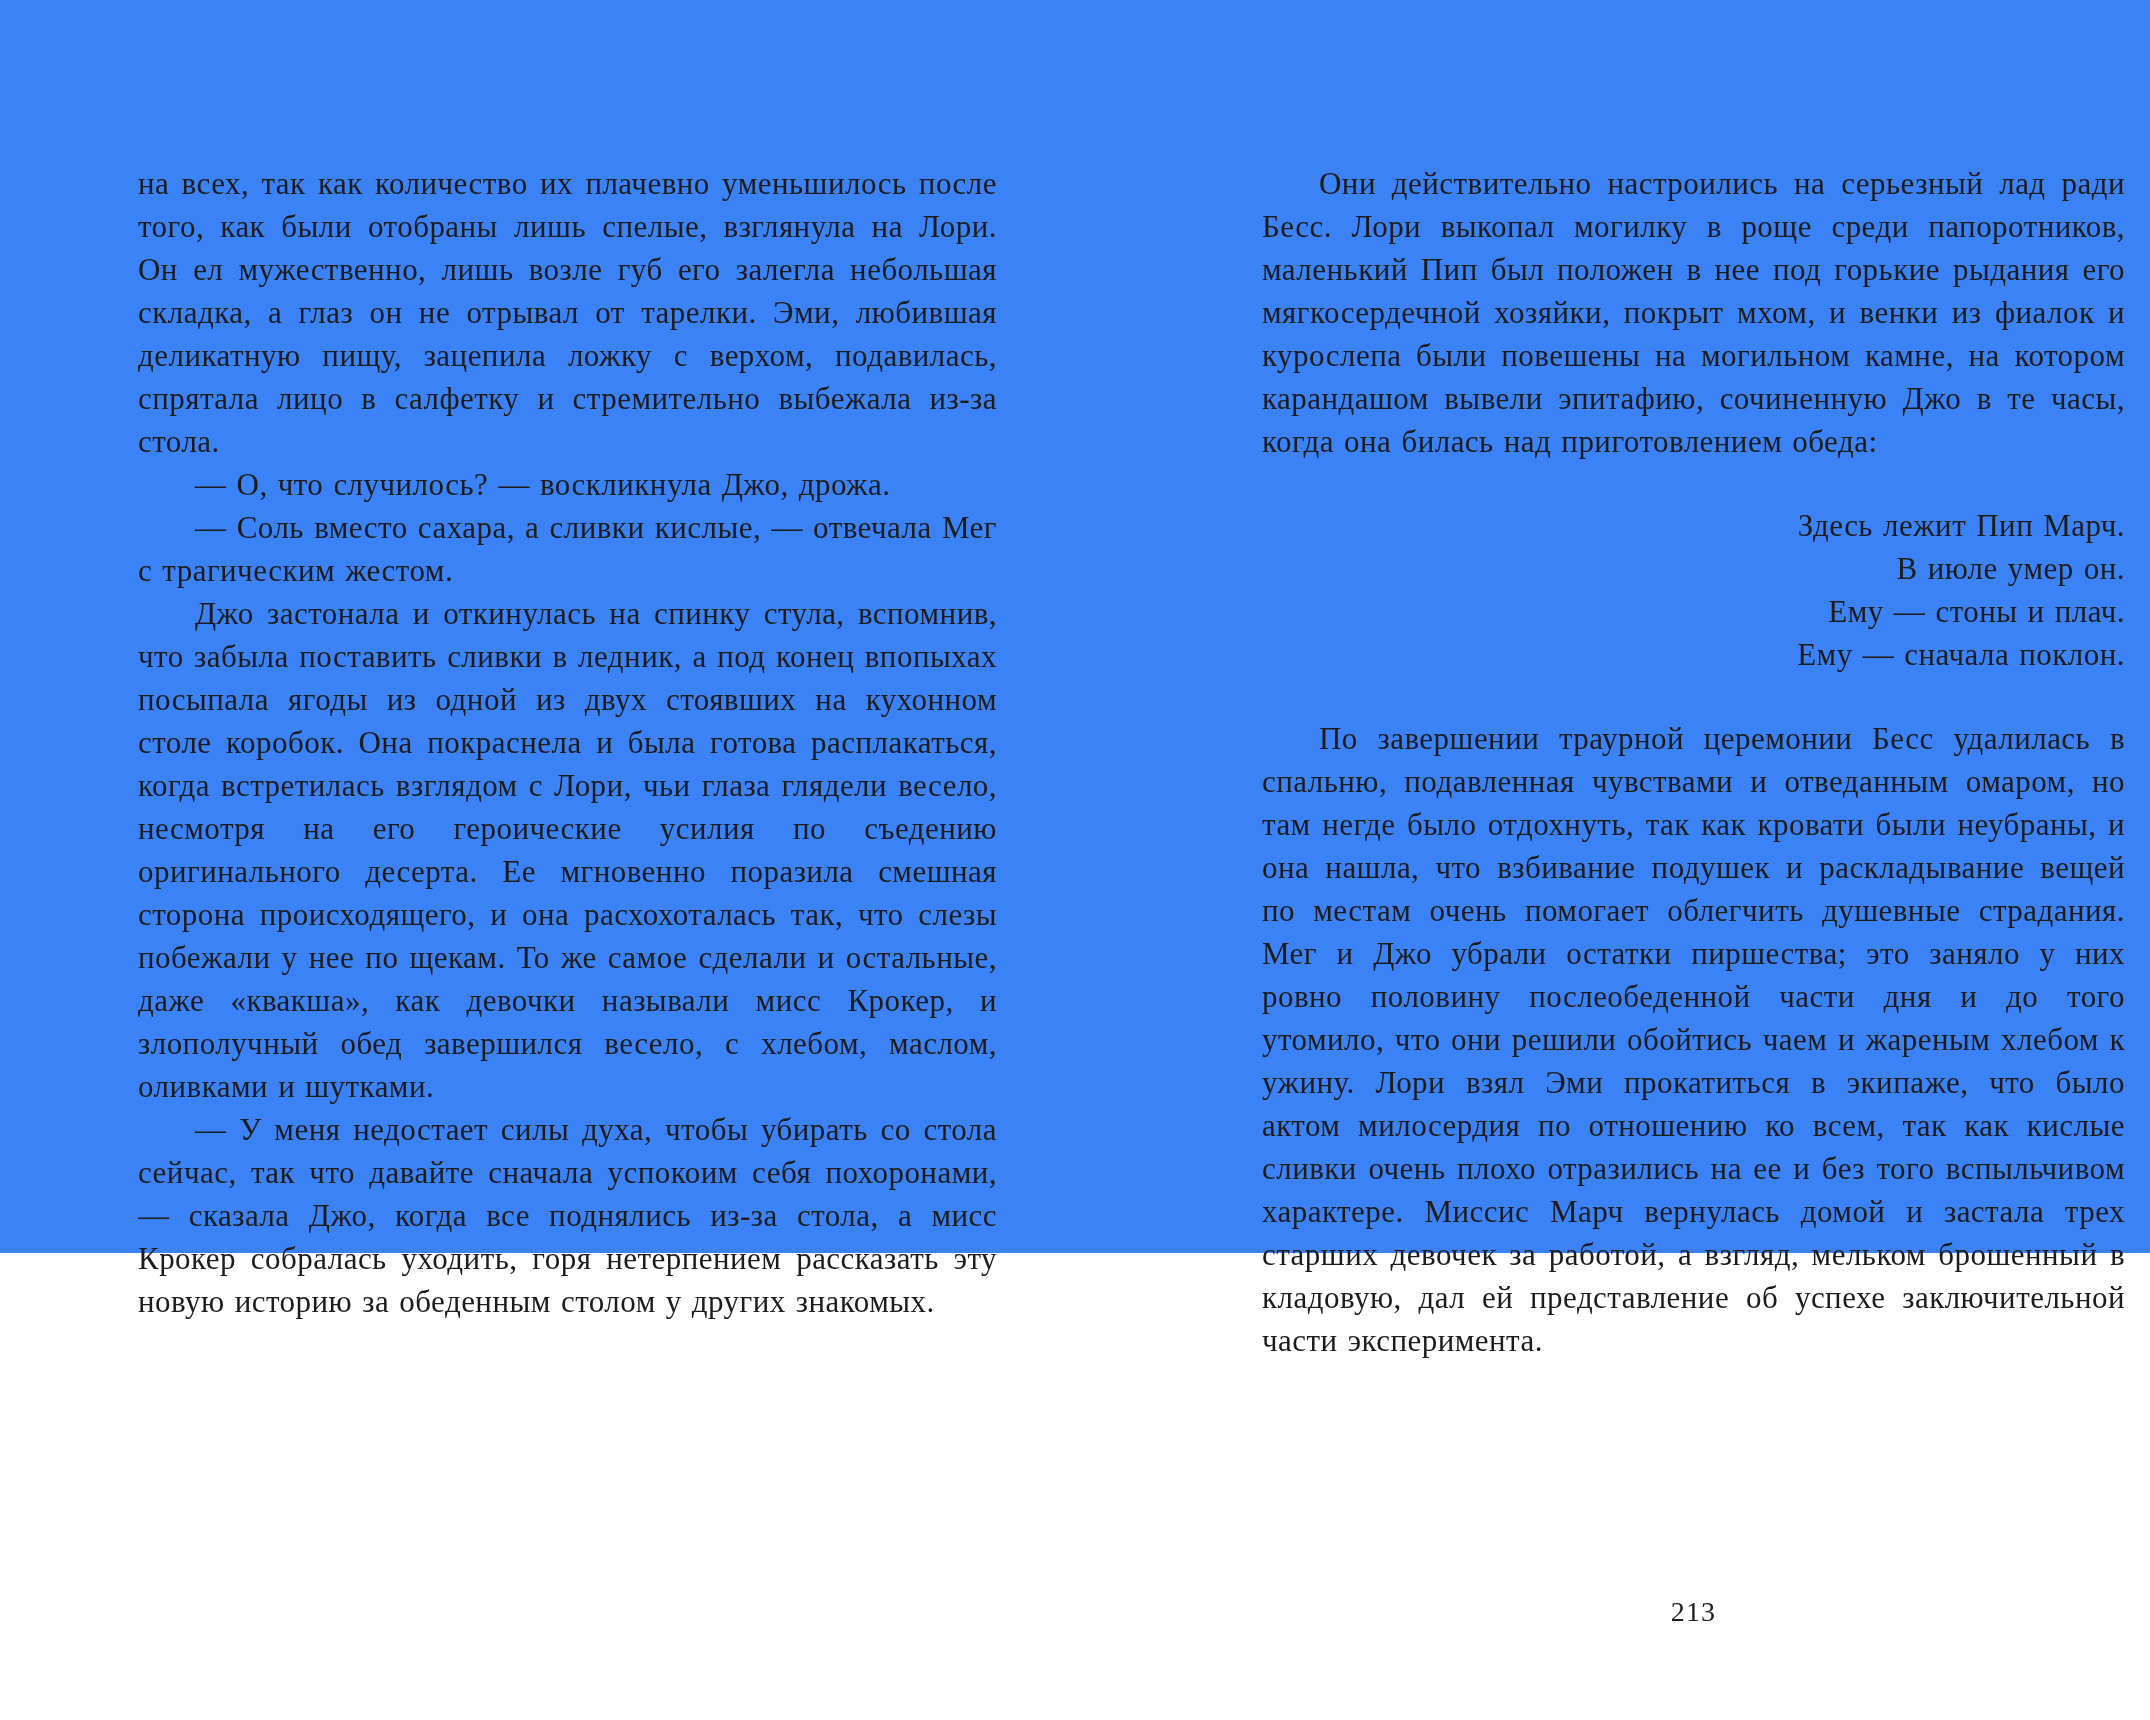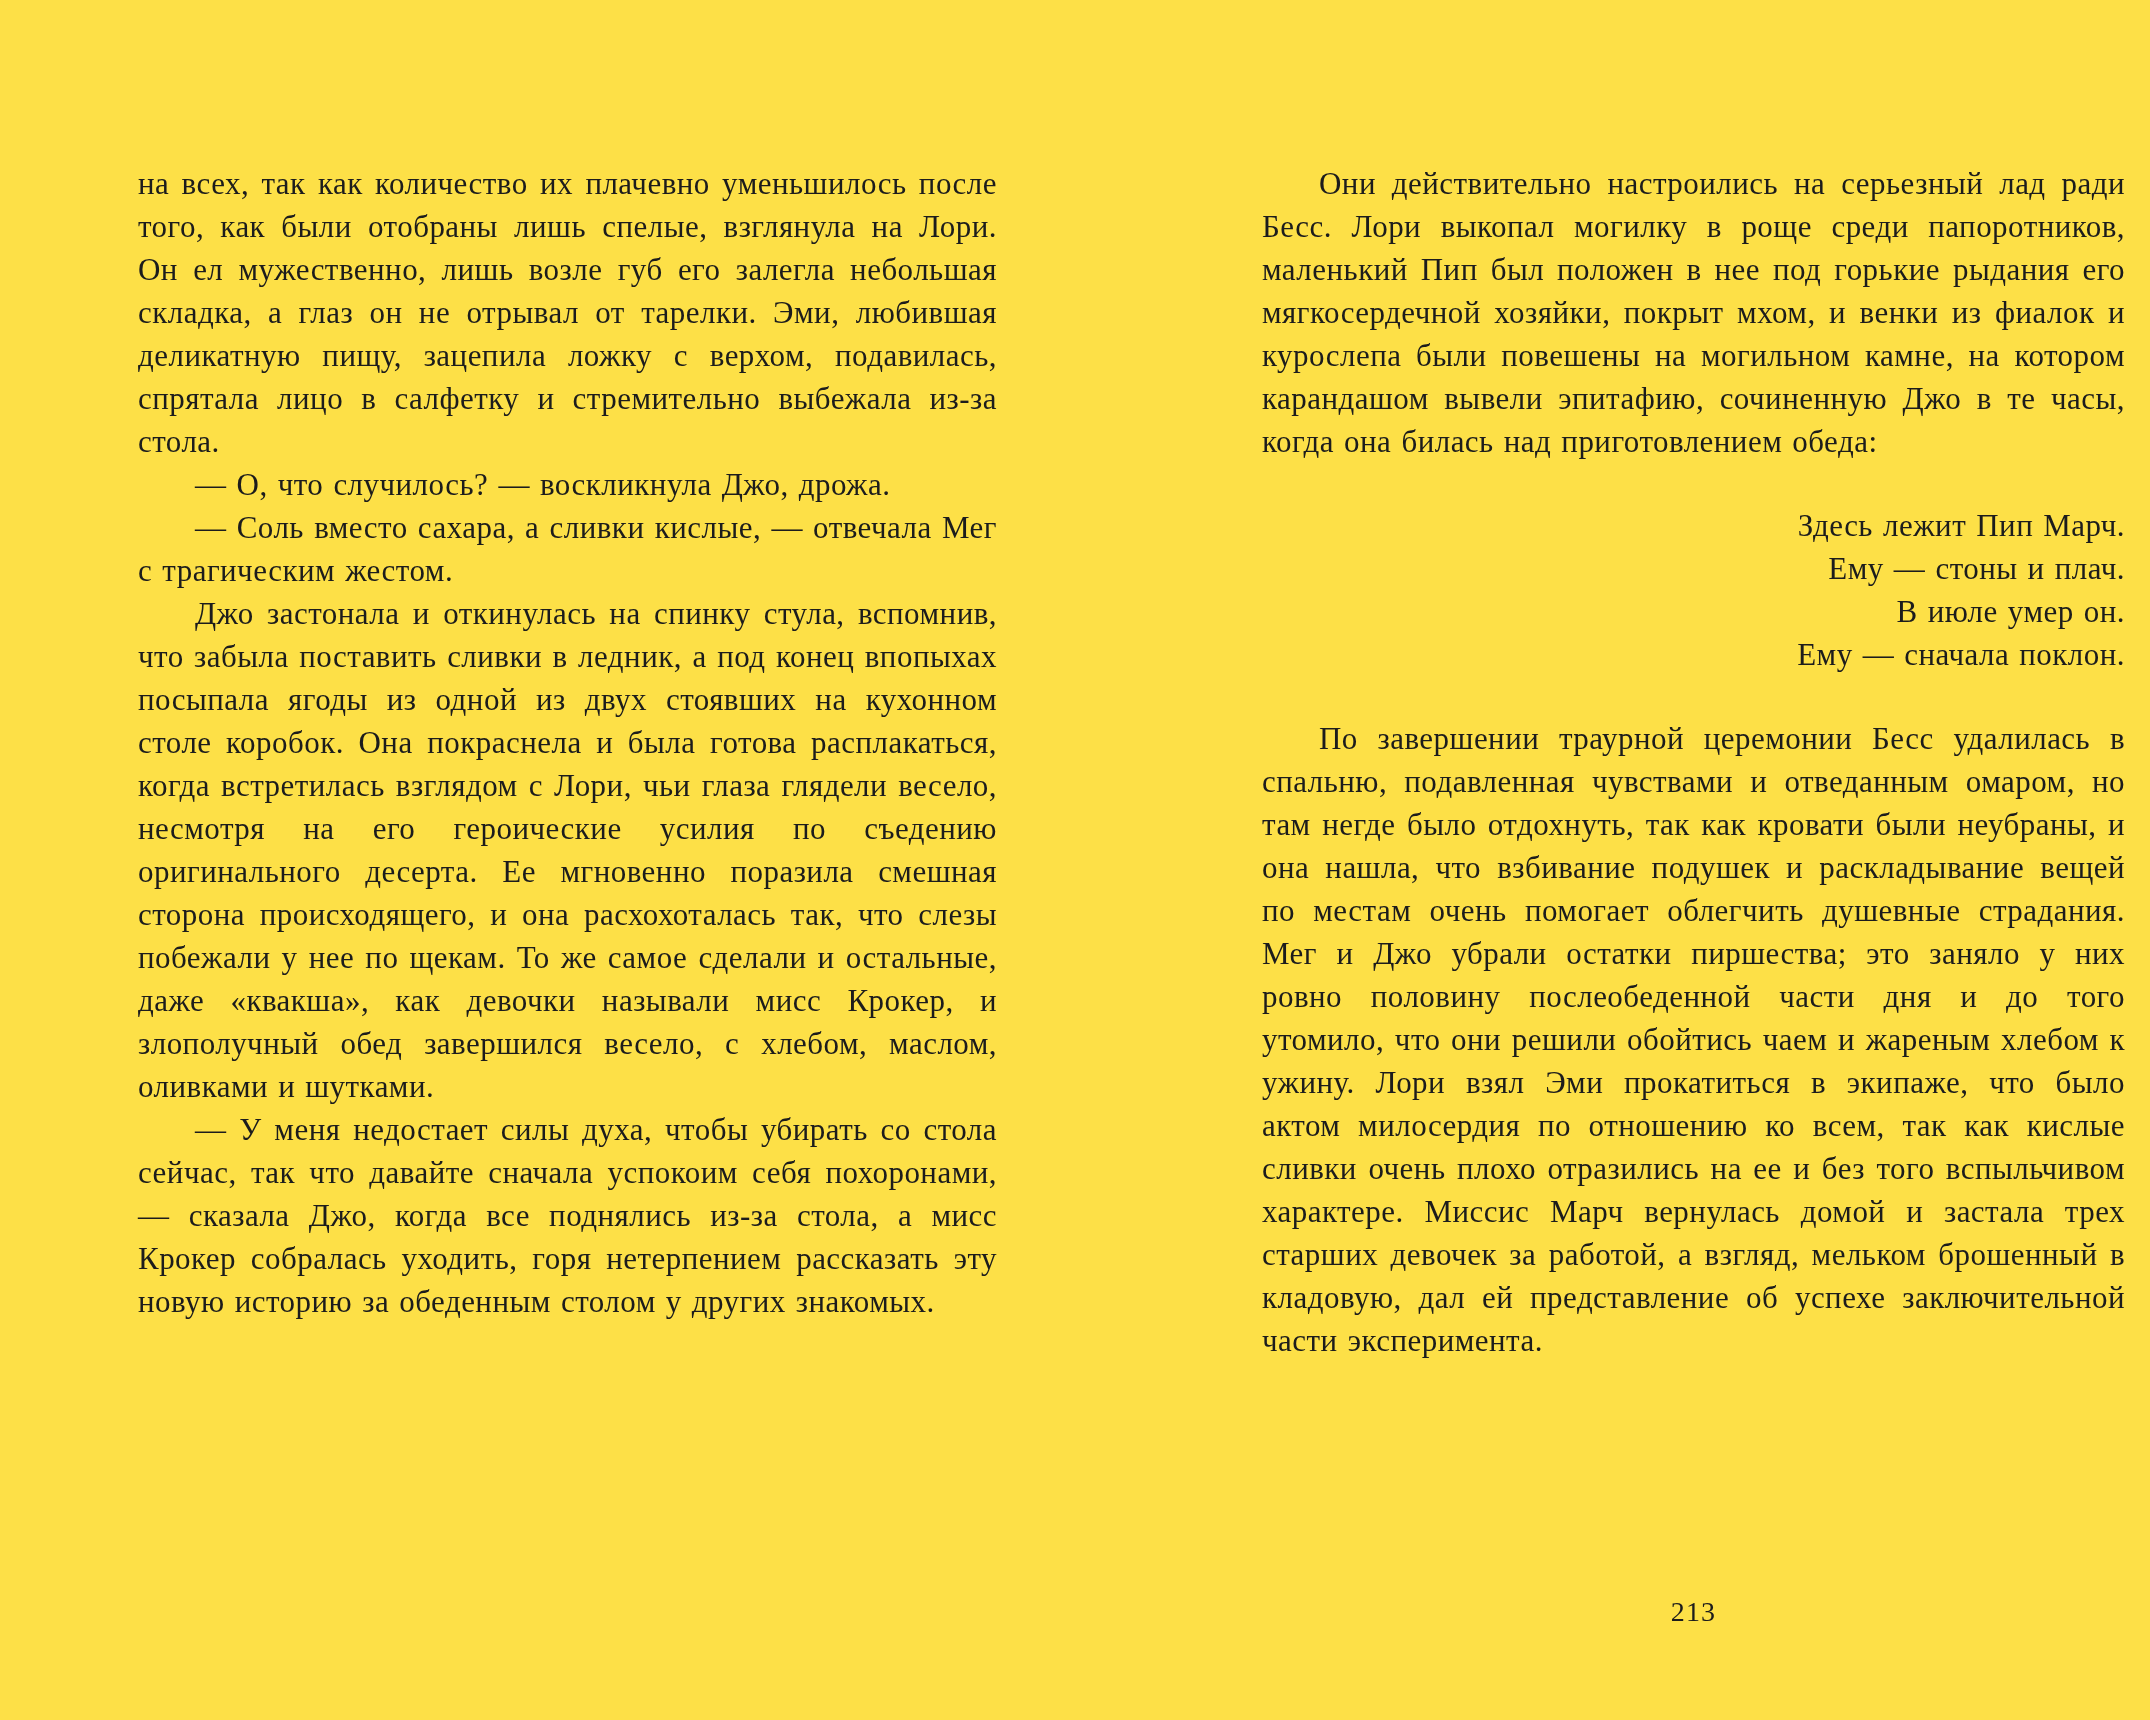--- a/index.html
+++ b/index.html
@@ -9,22 +9,22 @@
     background: #ffffff;
     overflow: hidden;
   }
   body {
     font-family: "Liberation Serif", "DejaVu Serif", serif;
     color: #1c1c1c;
   }
   .spread {
     position: relative;
     width: 2151px;
-    height: 1720px;
-    background: #fde047;
+    height: 1253px;
+    background: #3b82f6;
   }
   .page {
     position: absolute;
     top: 0;
     height: 100%;
   }
   .page-left  { left: 138px;  width: 859px; }
   .page-right { left: 1222px; width: 863px; margin-left: 40px; }
   .text-block {
     position: absolute;
@@ -74,22 +74,22 @@
       <p>Джо застонала и откинулась на спинку стула, вспомнив, что забыла поставить сливки в ледник, а под конец впопыхах посыпала ягоды из одной из двух стоявших на кухонном столе коробок. Она покраснела и была готова расплакаться, когда встретилась взглядом с Лори, чьи глаза глядели весело, несмотря на его героические усилия по съедению оригинального десерта. Ее мгновенно поразила смешная сторона происходящего, и она расхохоталась так, что слезы побежали у нее по щекам. То же самое сделали и остальные, даже «квакша», как девочки называли мисс Крокер, и злополучный обед завершился весело, с хлебом, маслом, оливками и шутками.</p>
       <p>— У меня недостает силы духа, чтобы убирать со стола сейчас, так что давайте сначала успокоим себя похоронами, — сказала Джо, когда все поднялись из-за стола, а мисс Крокер собралась уходить, горя нетерпением рассказать эту новую историю за обеденным столом у других знакомых.</p>
     </div>
   </div>
 
   <div class="page page-right">
     <div class="text-block">
       <p>Они действительно настроились на серьезный лад ради Бесс. Лори выкопал могилку в роще среди папоротников, маленький Пип был положен в нее под горькие рыдания его мягкосердечной хозяйки, покрыт мхом, и венки из фиалок и курослепа были повешены на могильном камне, на котором карандашом вывели эпитафию, сочиненную Джо в те часы, когда она билась над приготовлением обеда:</p>
       <div class="verse">
         <div>Здесь лежит Пип Марч.</div>
+        <div>В июле умер он.</div>
         <div>Ему — стоны и плач.</div>
-        <div>В июле умер он.</div>
         <div>Ему — сначала поклон.</div>
       </div>
       <p>По завершении траурной церемонии Бесс удалилась в спальню, подавленная чувствами и отведанным омаром, но там негде было отдохнуть, так как кровати были неубраны, и она нашла, что взбивание подушек и раскладывание вещей по местам очень помогает облегчить душевные страдания. Мег и Джо убрали остатки пиршества; это заняло у них ровно половину послеобеденной части дня и до того утомило, что они решили обойтись чаем и жареным хлебом к ужину. Лори взял Эми прокатиться в экипаже, что было актом милосердия по отношению ко всем, так как кислые сливки очень плохо отразились на ее и без того вспыльчивом характере. Миссис Марч вернулась домой и застала трех старших девочек за работой, а взгляд, мельком брошенный в кладовую, дал ей представление об успехе заключительной части эксперимента.</p>
     </div>
     <div class="page-number">213</div>
   </div>
 
 </div>
 
 

